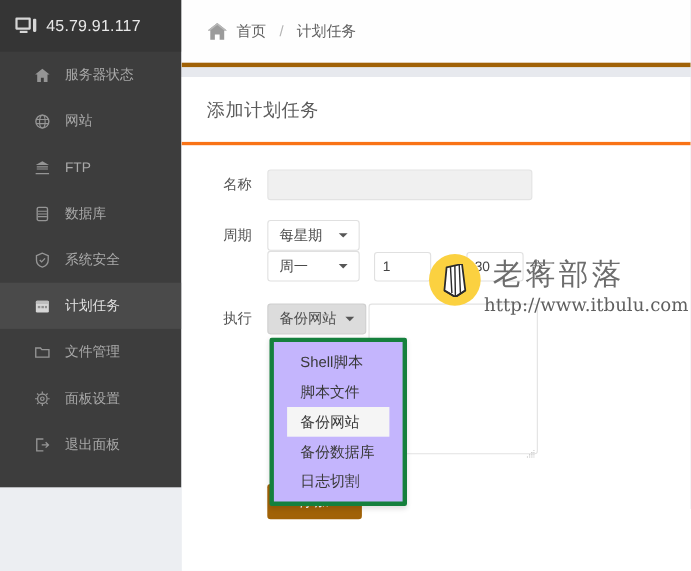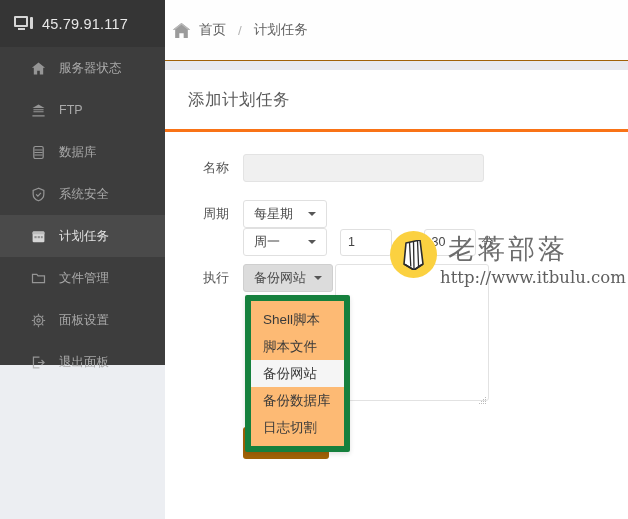--- a/index.html
+++ b/index.html
@@ -13,21 +13,21 @@
   #app {
     position: relative;
     width: 628px; height: 519px;
     display: flex;
     overflow: hidden;
   }
 
   
   .sidebar {
     width: 165px;
-    height: 365px;
+    height: 443px;
     background: #3d3d3d;
     flex: 0 0 165px;
     position: relative;
   }
   .sidebar-head {
     height: 47px;
     background: #353535;
     display: flex;
     align-items: center;
     padding-left: 14px;
@@ -92,23 +92,23 @@
     height: 519px;
     background: #e7e9ee;
     position: relative;
     overflow: hidden;
   }
   .crumb-bar {
     height: 61px;
     background: #fefefe;
     display: flex;
     align-items: center;
-    padding-left: 7px;
+    padding-left: 23px;
     gap: 8px;
-    border-bottom: 1px solid #a16207;
+    border-bottom: 4px solid #a16207;
   }
   .home-icon { width: 19px; height: 17px; flex: 0 0 19px; }
   .crumb-text {
     font-size: 13.5px;
     color: #616161;
   }
   .crumb-sep { color: #b4b4b4; margin: 0 4px; }
 
   .card {
     position: absolute;
@@ -236,25 +236,25 @@
     width: 86px;
     height: 32px;
     border-radius: 3px;
     cursor: pointer;
     font-family: inherit;
   }
 
   
   .menu {
     position: absolute;
-    background: #fdba74;
-    border: 6px solid #15803d;
+    background: #c4b5fd;
+    border: 4px solid #15803d;
     border-radius: 2px;
     box-shadow: 0 2px 5px rgba(0,0,0,.12);
-    padding: 5px 0;
+    padding: 5px 12px;
     min-width: 94px;
     z-index: 40;
   }
   .menu-item {
     font-size: 13.5px;
     color: #3a3a3a;
     padding: 5px 13px 5px 12px;
     white-space: nowrap;
     cursor: pointer;
     line-height: 17px;
@@ -312,20 +312,30 @@
 
       <div class="nav-item">
         <span class="nic">
           <svg width="15" height="15" viewBox="0 0 16 16">
               <path fill="#a9a9a9" d="M8 1.5 1 7.2h2v7.3h3.6v-4.2h2.8v4.2H13V7.2h2z"></path>
             </svg>
         </span>
         <span class="nav-label">服务器状态</span>
       </div>
 
+      <div class="nav-item">
+        <span class="nic">
+          <svg width="15" height="15" viewBox="0 0 16 16">
+              <circle cx="8" cy="8" r="6.3" fill="none" stroke="#a9a9a9" stroke-width="1.3"></circle>
+              <ellipse cx="8" cy="8" rx="2.7" ry="6.3" fill="none" stroke="#a9a9a9" stroke-width="1.1"></ellipse>
+              <path d="M1.9 6h12.2M1.9 10h12.2" stroke="#a9a9a9" stroke-width="1.1"></path>
+            </svg>
+        </span>
+        <span class="nav-label">网站</span>
+      </div>
 
       <div class="nav-item">
         <span class="nic">
           <svg width="15" height="15" viewBox="0 0 16 16">
               <path d="M8 1.6 1.6 5.4h12.8z" fill="#a9a9a9"></path>
               <path d="M2.6 6.6h10.8v1.1H2.6zM2.6 8.7h10.8v1.1H2.6zM1.5 13h13v1.3h-13z" fill="#a9a9a9"></path>
             </svg>
         </span>
         <span class="nav-label">FTP</span>
       </div>
@@ -425,21 +435,21 @@
         <div class="frow" style="margin-bottom:0">
           <div class="flabel">周期</div>
           <div class="fctl">
             <button class="btn-drop">
               <span>每星期</span>
               <span class="caret"></span>
             </button>
           </div>
         </div>
 
-        <div class="frow" style="margin-bottom:8px">
+        <div class="frow" style="margin-bottom:20px">
           <div class="flabel"></div>
           <div class="fctl" style="display:flex;align-items:center;gap:13px">
 
             <button class="btn-drop" style="min-width:84px">
               <span>周一</span>
               <span class="caret"></span>
             </button>
 
             <span class="spin-wrap">
               <input class="num-input" type="number" value="1" style="">

